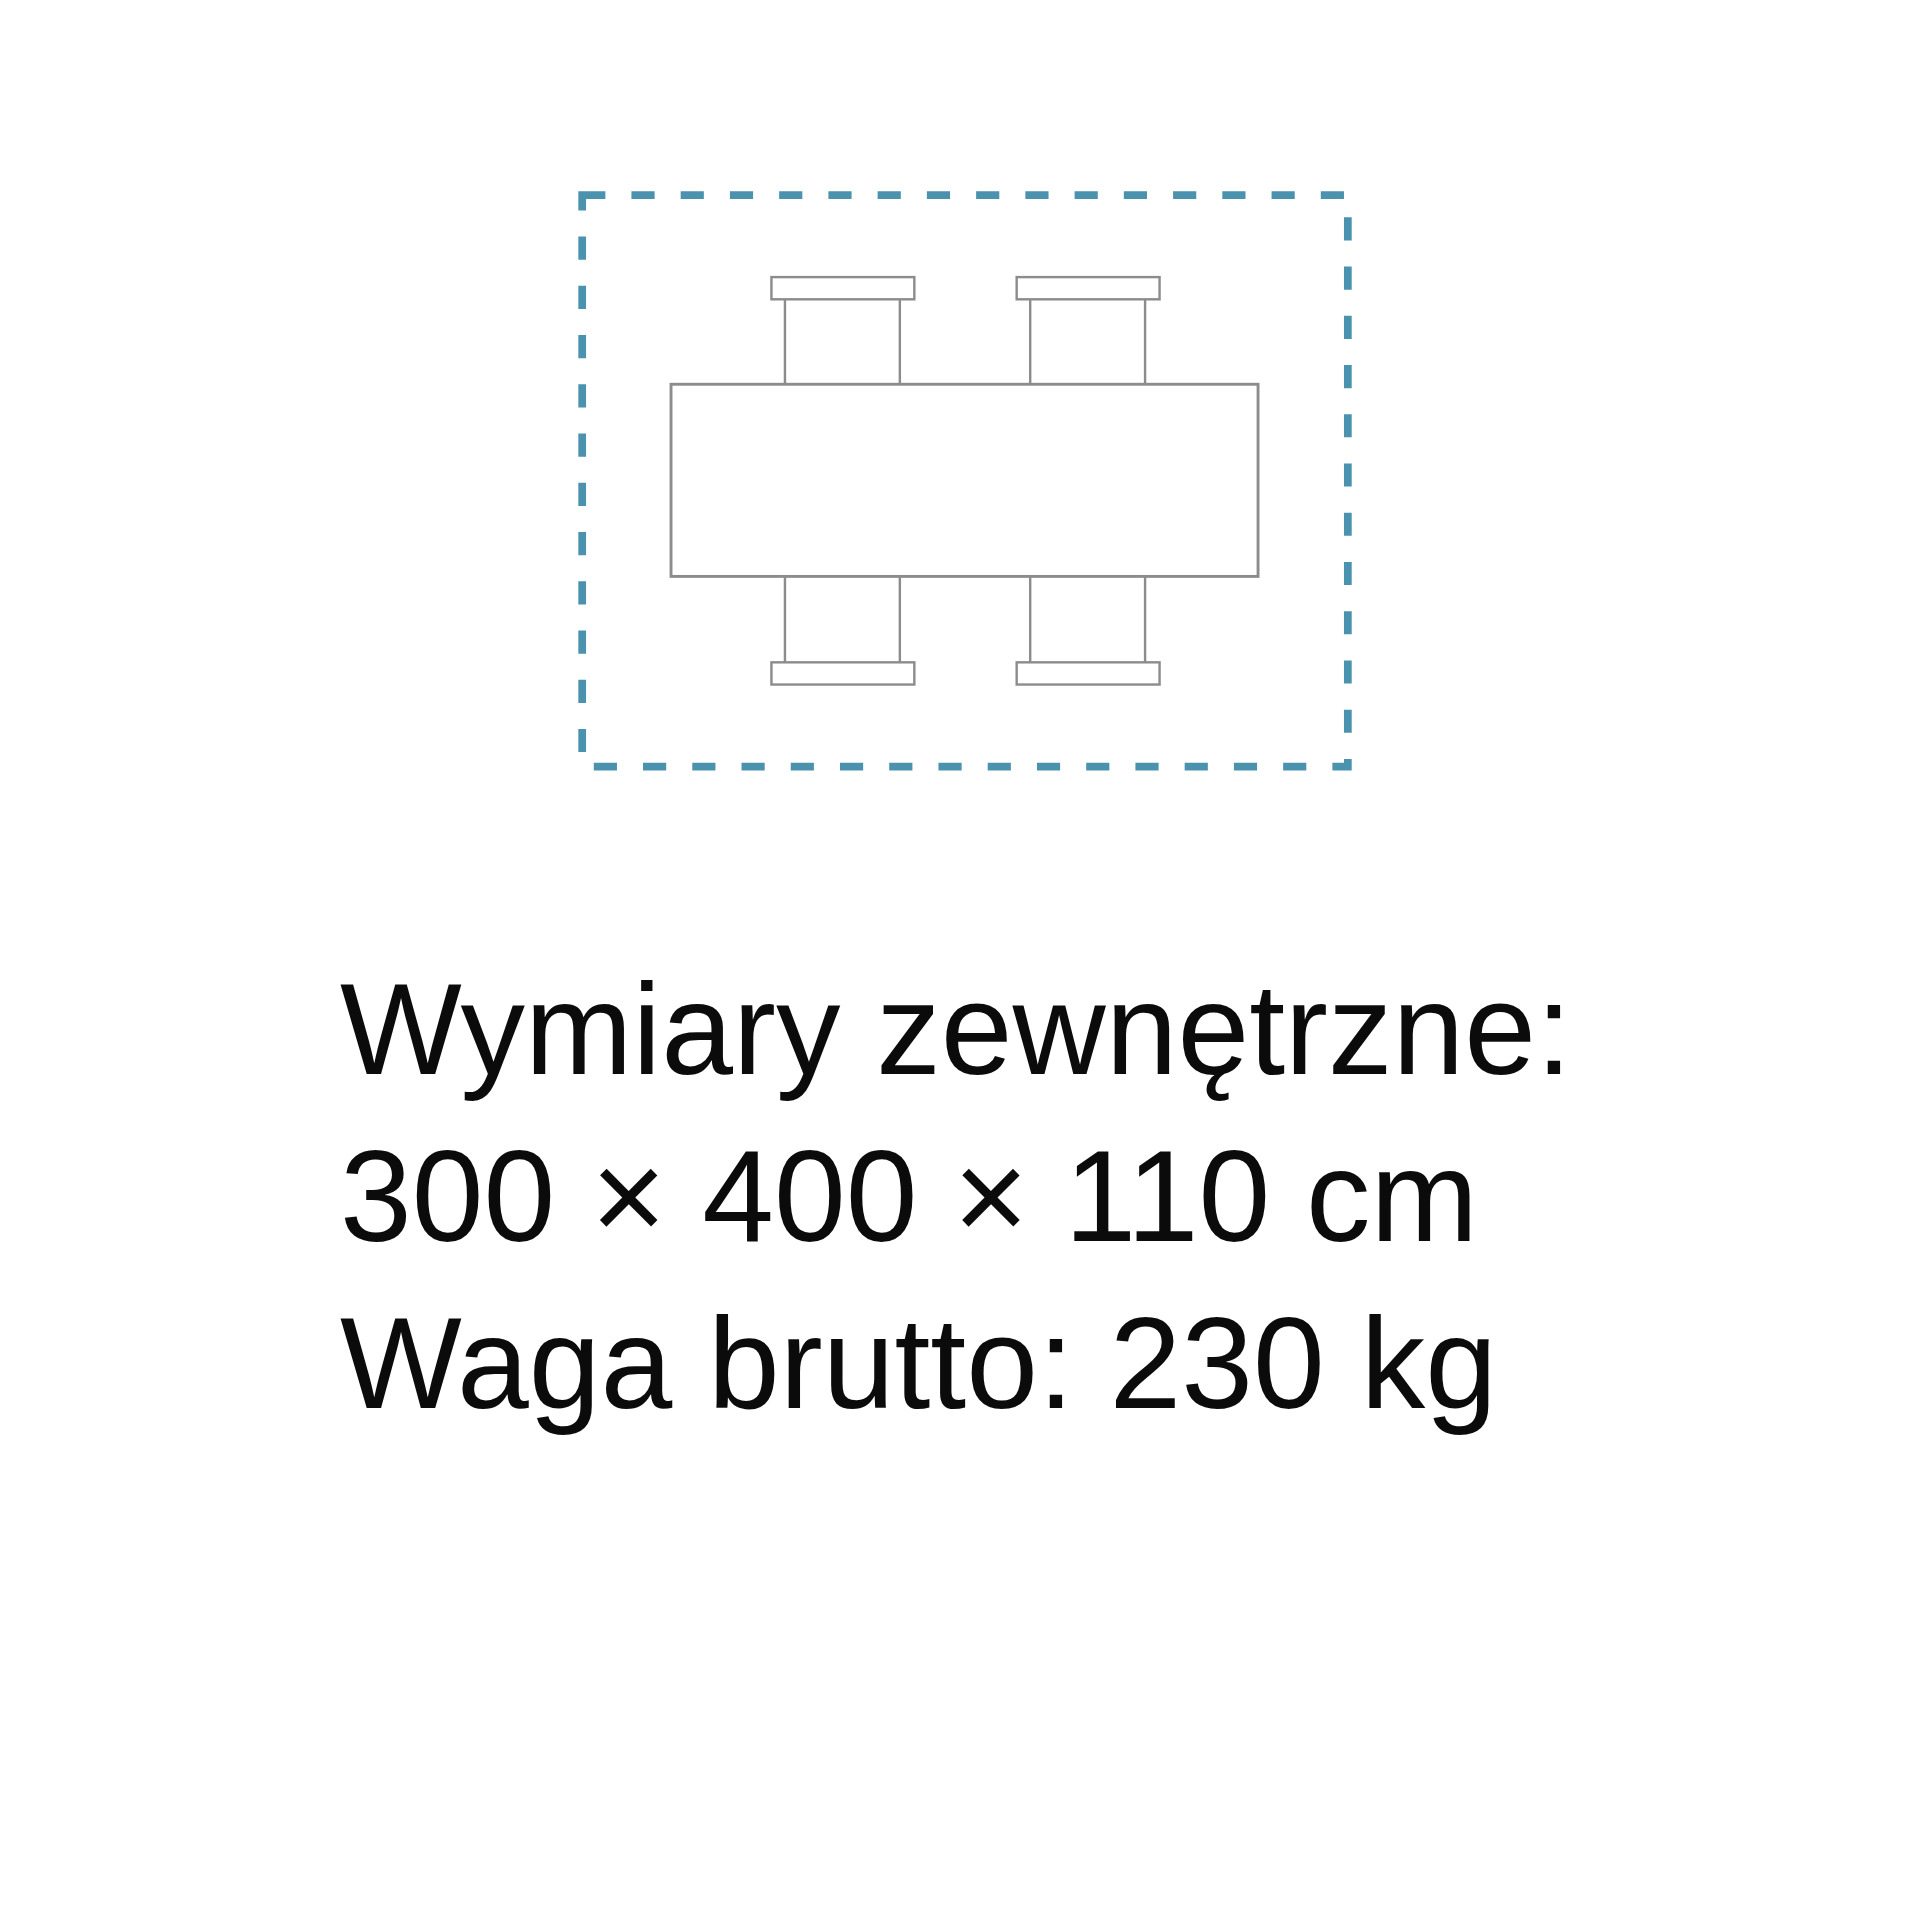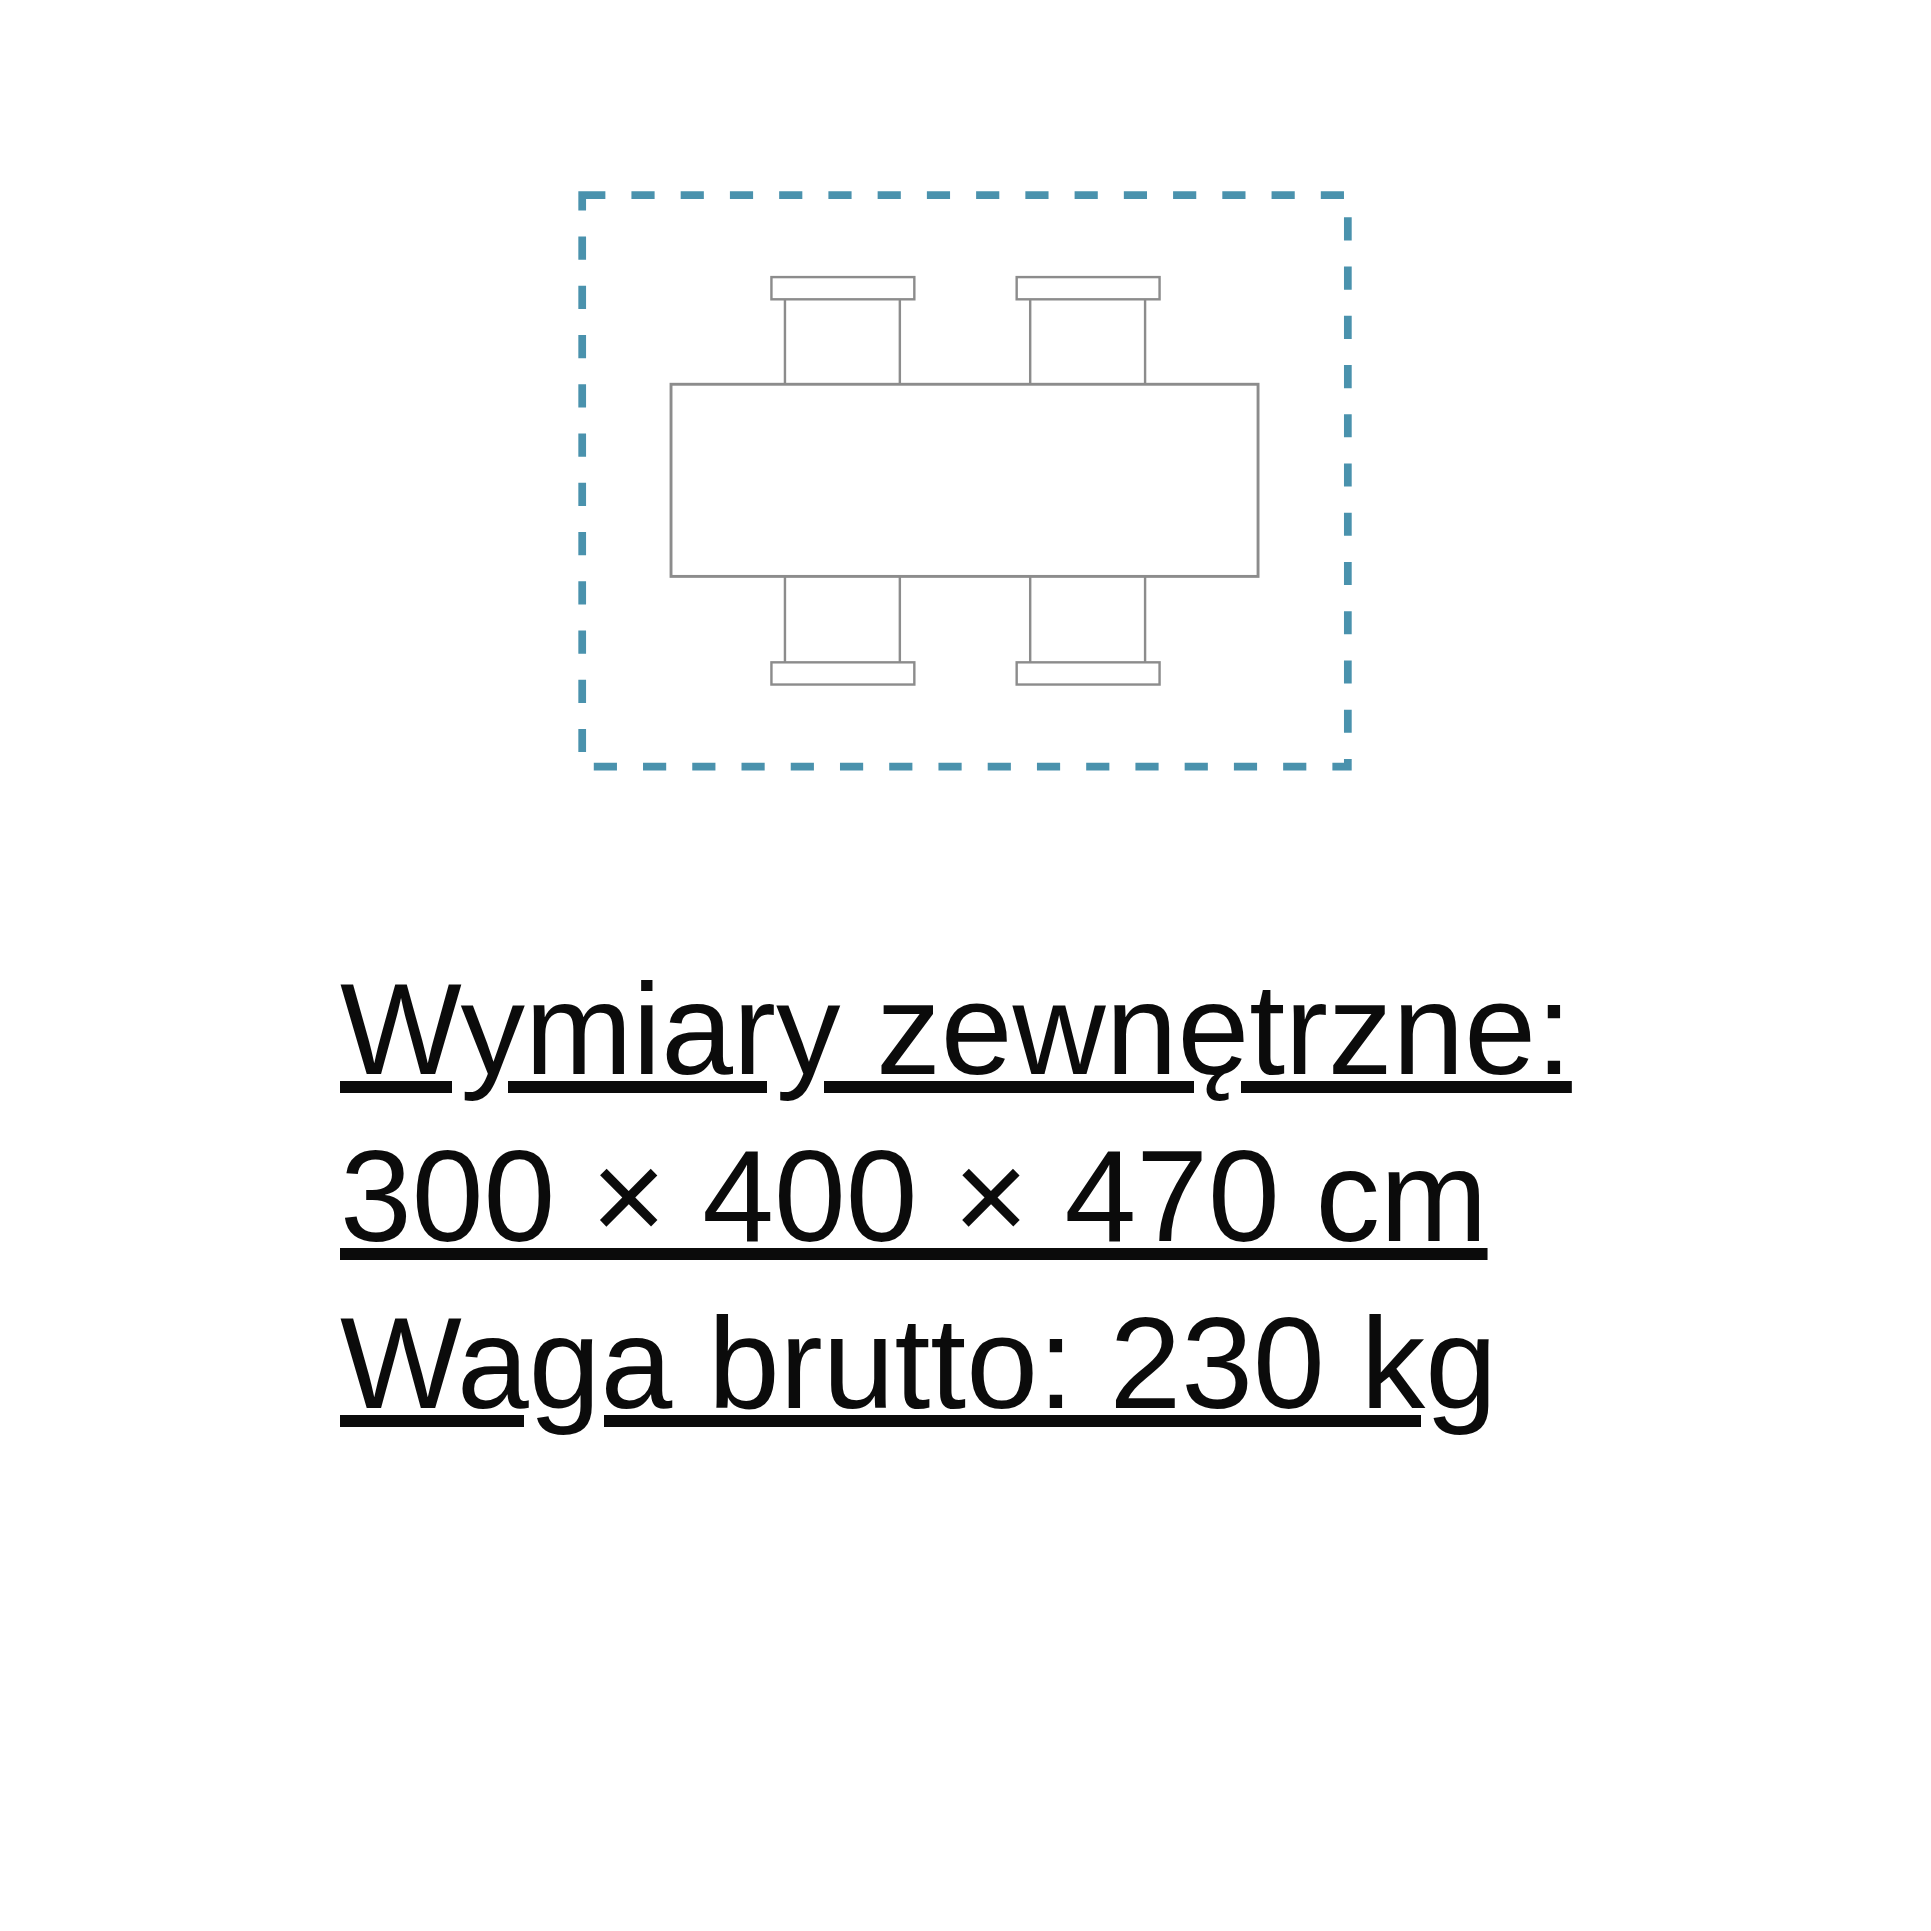--- a/index.html
+++ b/index.html
@@ -25,21 +25,20 @@
     position: absolute;
     left: 340px;
     top: 946px;
     width: 1400px;
     color: #0b0b0b;
     font-size: 129px;
     line-height: 167px;
     font-weight: 400;
     letter-spacing: 0;
     white-space: nowrap;
-    text-decoration: underline;
   }
   .spec-text p {
     margin: 0;
     padding: 0;
   }
 </style>
 </head>
 <body>
 
 <svg class="diagram-svg" viewBox="0 0 2000 2000" xmlns="http://www.w3.org/2000/svg">
@@ -67,16 +66,16 @@
     </g>
   </g>
 
   <rect x="695" y="398" width="608" height="199" fill="#ffffff" stroke-width="3" stroke="#8c8c8c"></rect>
 
   <rect x="603" y="202" width="793" height="592" fill="none" stroke-width="8" stroke-dasharray="24 27" stroke="#4a92ad"></rect>
 </svg>
 
 <div class="spec-text">
   <p>Wymiary zewnętrzne:</p>
-  <p>300 × 400 × 470 cm</p>
+  <p>300 × 400 × 110 cm</p>
   <p>Waga brutto: 230 kg</p>
 </div>
 
 
 </body></html>

